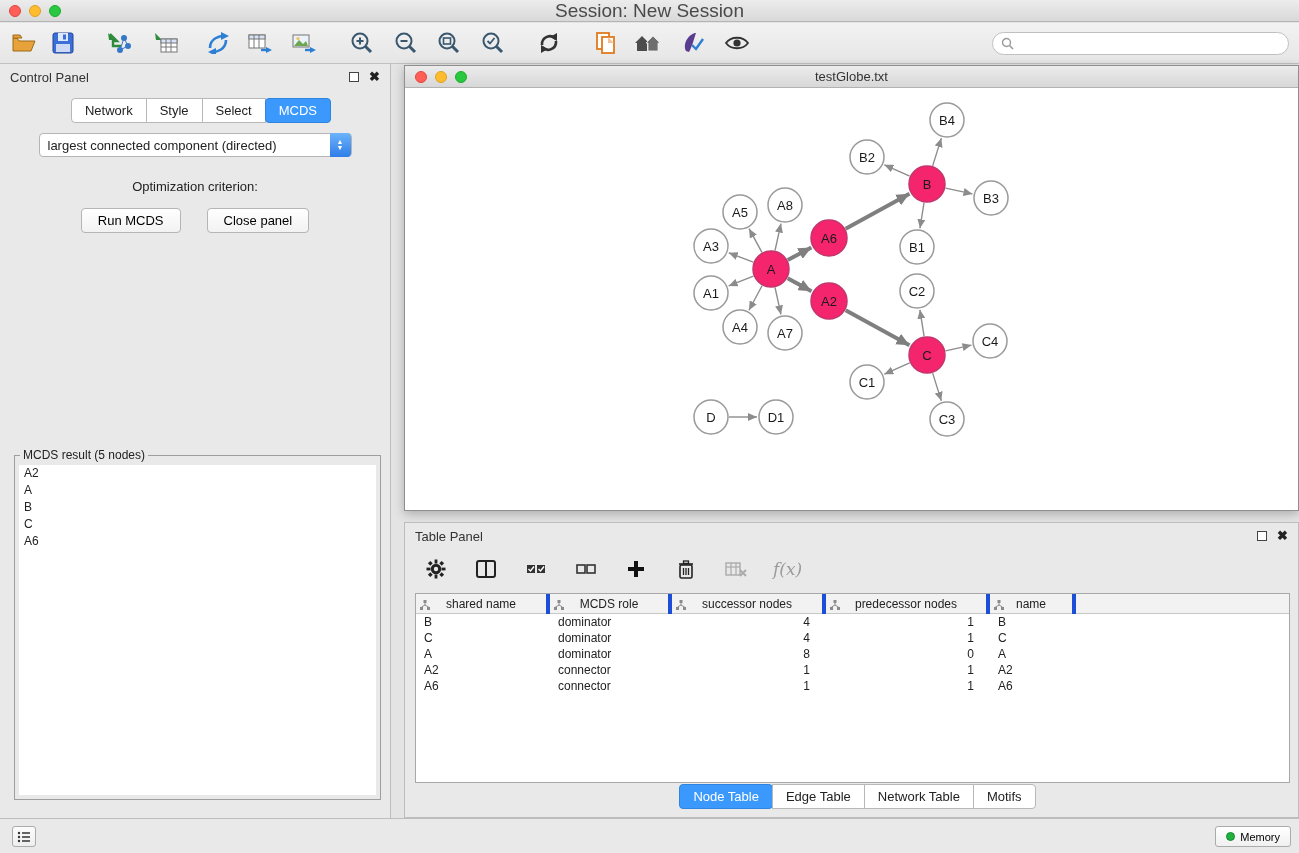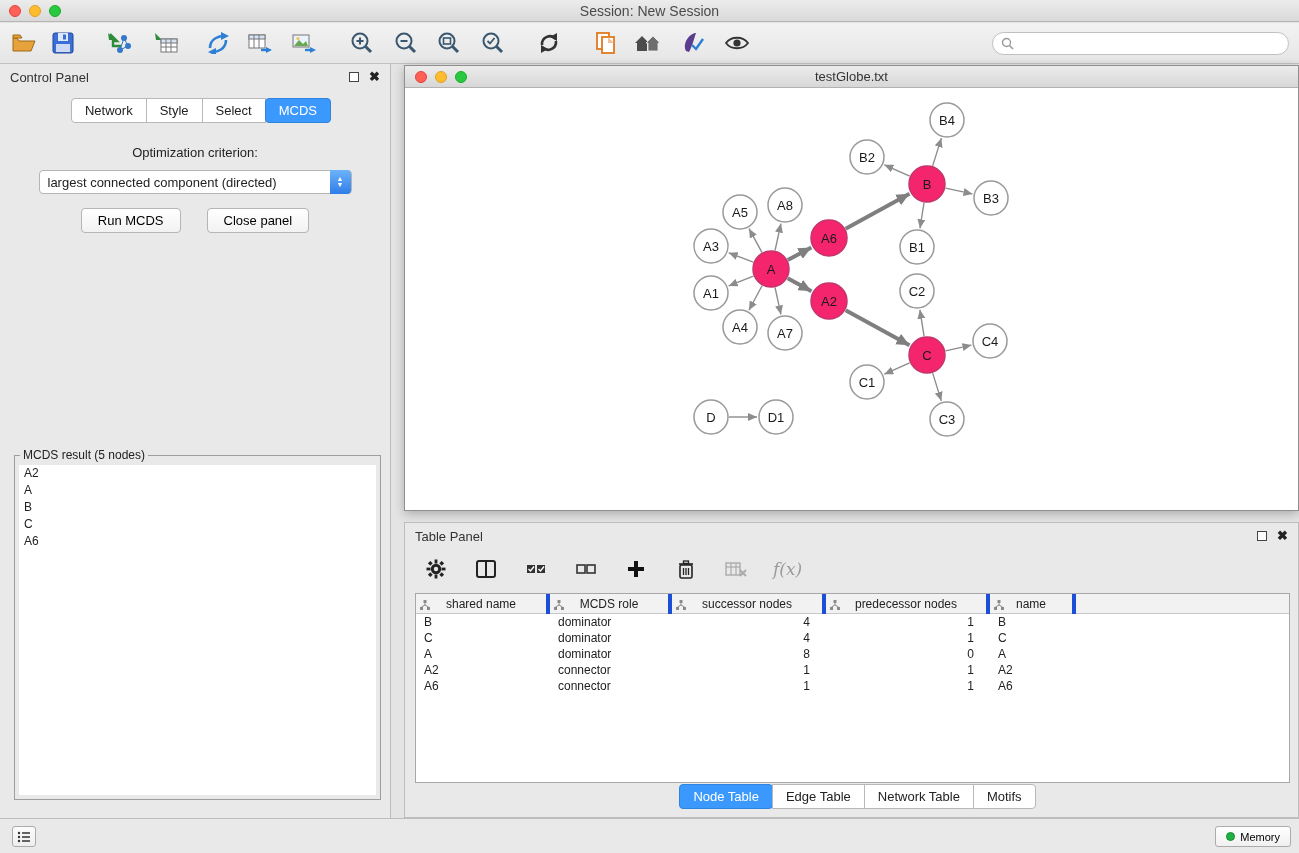--- a/index.html
+++ b/index.html
@@ -12,21 +12,21 @@
     font-size:13px;
     color:#222;
   }
   
   #titlebar {
     position:absolute; left:0; top:0; width:1299px; height:22px;
     background:linear-gradient(#ececec,#d9d9d9);
     border-bottom:1px solid #b4b4b4;
     display:flex; align-items:center; justify-content:center;
   }
-  #titlebar .title { font-size:14px; color:#4a4a4a;text-align:right; }
+  #titlebar .title { font-size:19px; color:#4a4a4a;text-align:right; }
   .lights { position:absolute; left:9px; top:5px; display:flex; gap:8px; }
   .light { width:12px; height:12px; border-radius:50%; }
   .light.red { background:#ff5f57; border:1px solid #e0443e; }
   .light.yellow { background:#febc2e; border:1px solid #dea123; }
   .light.green { background:#28c840; border:1px solid #1eab29; }
   
   #toolbar {
     position:absolute; left:0; top:23px; width:1299px; height:41px;
     background:linear-gradient(#f2f2f2,#e6e6e6);
     border-bottom:1px solid #c2c2c2;
@@ -319,29 +319,29 @@
     <span class="close-btn">✖</span>
   </div>
 
   <div id="cp-tabs" class="seg">
       <div class="tab">Network</div>
       <div class="tab">Style</div>
       <div class="tab">Select</div>
       <div class="tab active">MCDS</div>
     </div>
 
-  <div id="opt-label">Optimization criterion:</div>
-
   <div id="criterion">
     <span>largest connected component (directed)</span>
     <span class="stepper">
         <span>▲</span>
         <span>▼</span>
       </span>
   </div>
+
+  <div id="opt-label">Optimization criterion:</div>
 
   <div class="cp-buttons">
     <button class="push-btn">Run MCDS</button>
     <button class="push-btn">Close panel</button>
   </div>
 
   <div id="result-box">
     <span class="legend">MCDS result (5 nodes)</span>
     <div id="result-list">
         <div class="item">A2</div>

